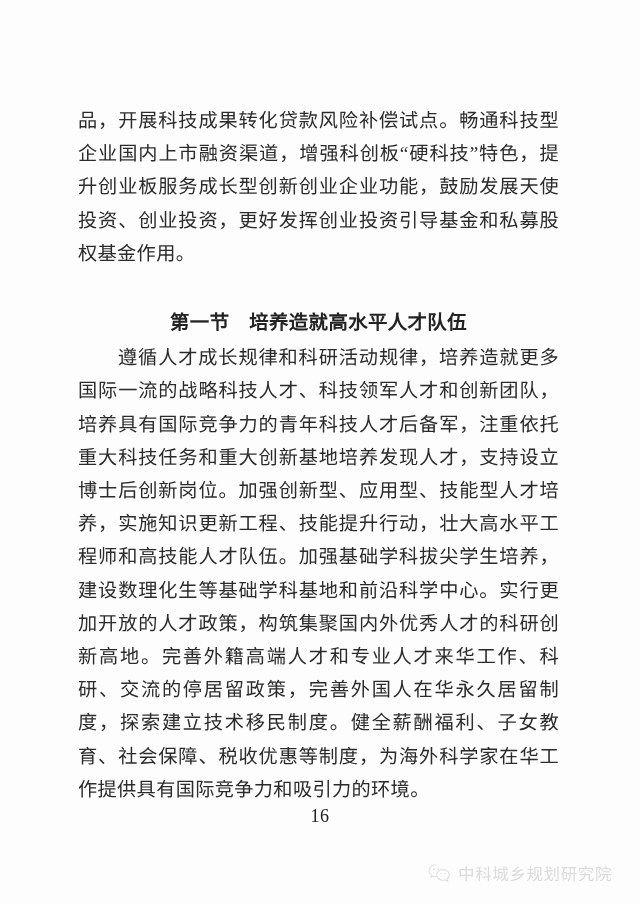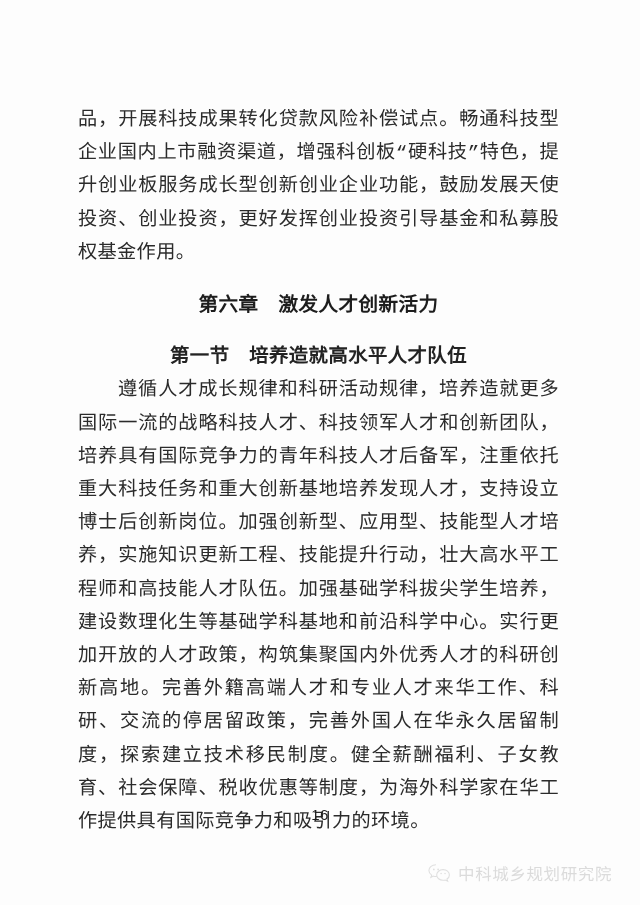--- a/index.html
+++ b/index.html
@@ -25,21 +25,21 @@
 
   
   .content {
     position: absolute;
     left: 78px;
     top: 104px;
     width: 481px;
   }
 
   .para {
-    font-family: Liberation Mono, monospace;
+    font-family: Liberation Serif, serif;
     font-size: 19.2px;
     line-height: 33.2px;
     color: #2b2b2b;
     text-align: justify;
     text-align-last: left;
     text-justify: inter-character;
     letter-spacing: 0.35px;
     margin: 0;
     word-break: break-all;
     -webkit-font-smoothing: antialiased;
@@ -77,22 +77,22 @@
   .gap-before-section { height: 16px; }
   .gap-after-section  { height: 2px;  }
 
   
   .page-number {
     position: absolute;
     left: 0;
     top: 806px;
     width: 640px;
     text-align: center;
-    font-family: Liberation Sans, sans-serif;
-    font-size: 15px;
+    font-family: Liberation Serif, serif;
+    font-size: 18px;
     color: #222222;
     letter-spacing: 0.5px;
   }
 
   
   .footer-watermark {
     position: absolute;
     right: 28px;
     top: 861px;
     display: flex;
@@ -119,21 +119,20 @@
 <body>
 
 <div class="page">
 
   <div class="content">
 
     <p class="para">品，开展科技成果转化贷款风险补偿试点。畅通科技型企业国内上市融资渠道，增强科创板“硬科技”特色，提升创业板服务成长型创新创业企业功能，鼓励发展天使投资、创业投资，更好发挥创业投资引导基金和私募股权基金作用。</p>
 
     <div class="gap-before-chapter"></div>
 
-    <h2 class="chapter-heading">第六章　激发人才创新活力</h2>
 
     <div class="gap-after-chapter"></div>
 
 
     <div class="gap-before-section"></div>
 
     <h3 class="section-heading">第一节　培养造就高水平人才队伍</h3>
 
     <div class="gap-after-section"></div>
 

